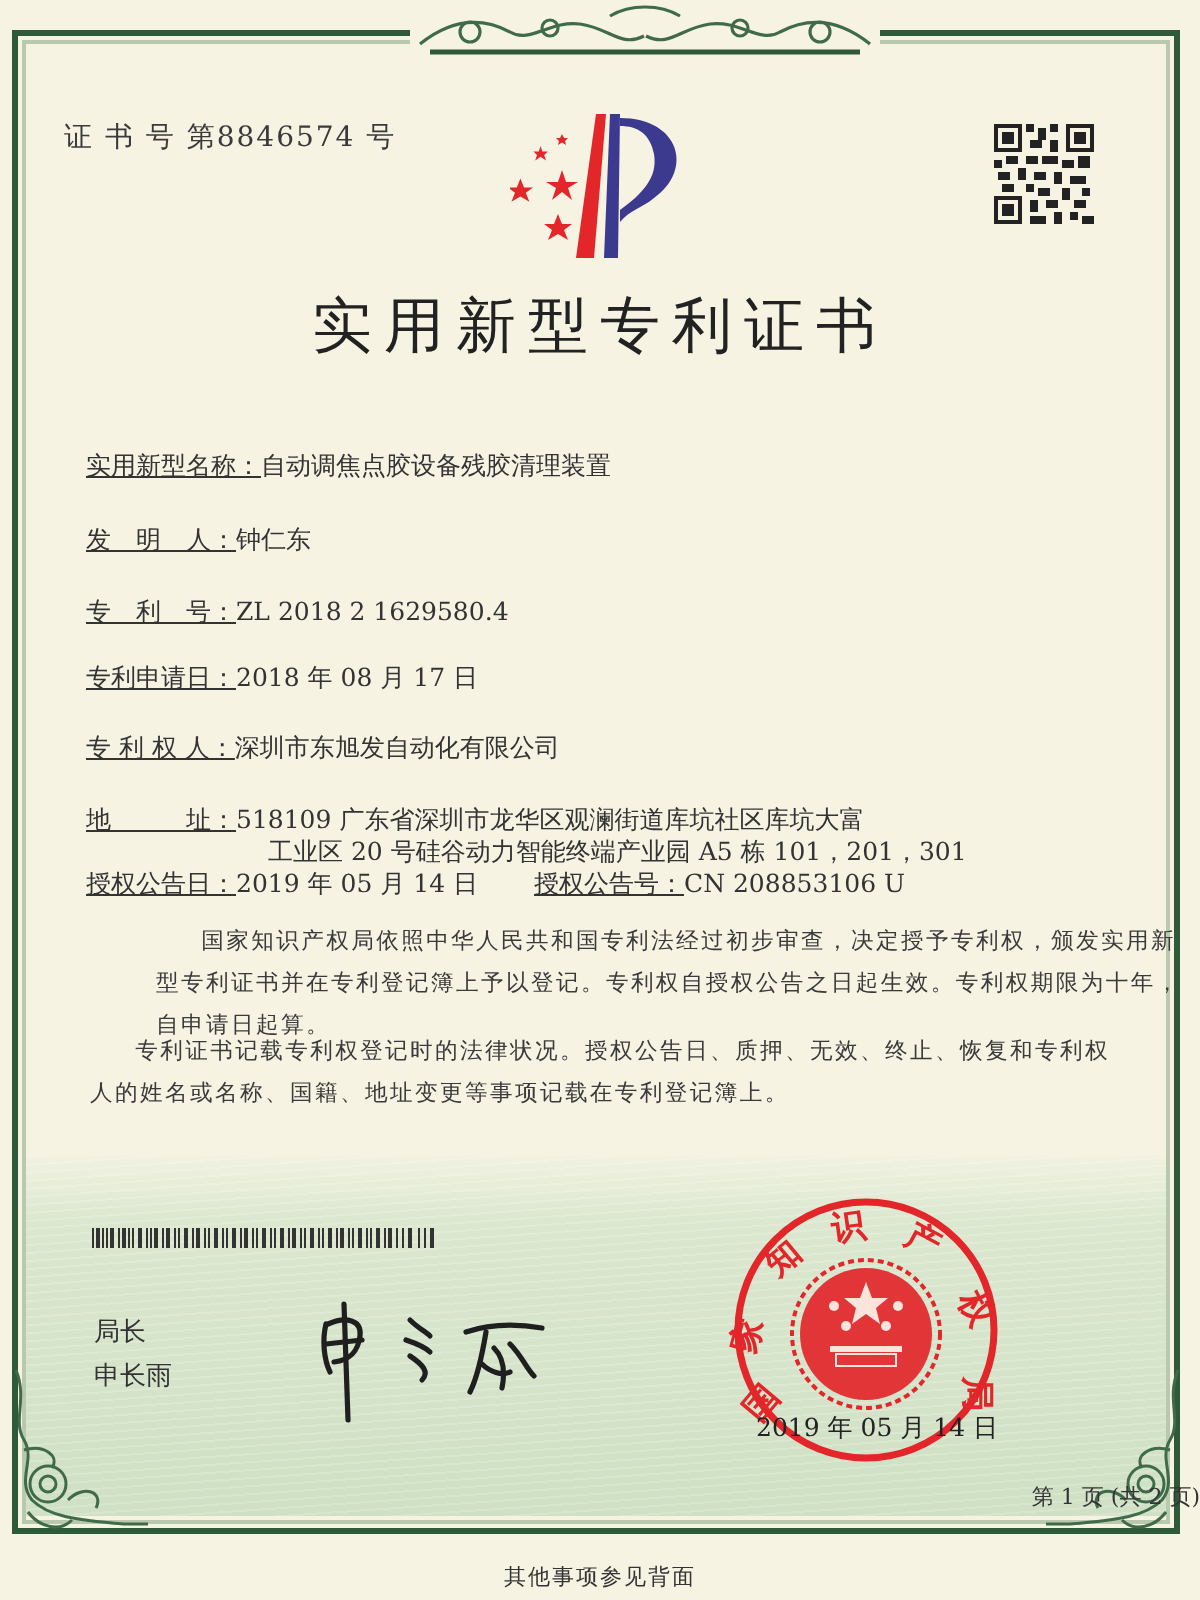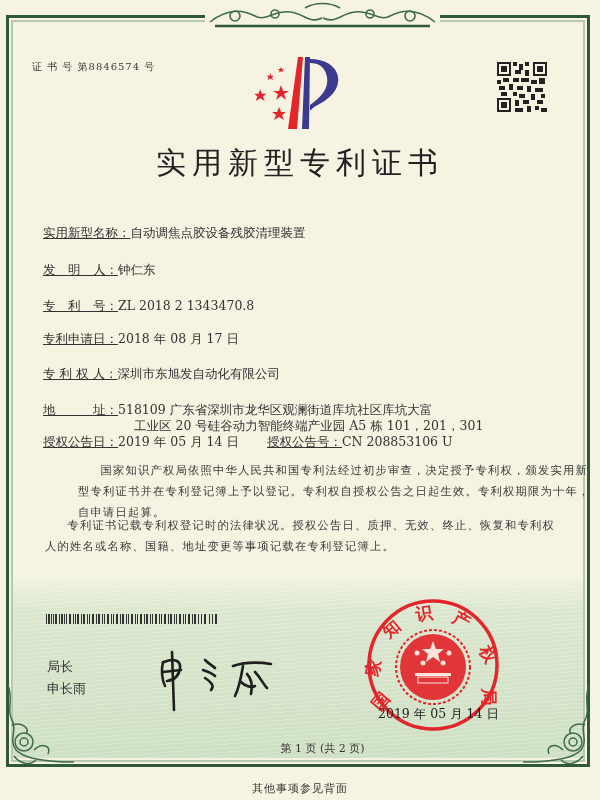--- a/index.html
+++ b/index.html
@@ -24,21 +24,21 @@
       repeating-linear-gradient(176deg, rgba(255,255,255,0.18) 0px, rgba(255,255,255,0.18) 1px, rgba(0,0,0,0) 1px, rgba(0,0,0,0) 4px),
       linear-gradient(180deg, #f1f2e1 0%, #dbe7cf 18%, #cfe0c4 100%);
   }
   .ornament-top {
     position:absolute; left:205px; top:0px; width:235px; height:30px;
   }
   .corner-bl { position:absolute; left:2px; top:680px; width:75px; height:90px; }
   .corner-br { position:absolute; left:520px; top:680px; width:75px; height:90px; }
 
   .cert-no {
-    position:absolute; left:32px; top:60px; font-size:10px; letter-spacing:1px;
+    position:absolute; left:32px; top:60px; font-size:14px; letter-spacing:1px;
     color:#3a3a3a;
   }
   .logo { position:absolute; left:255px; top:55px; width:100px; height:75px; }
   .qr { position:absolute; left:497px; top:62px; width:50px; height:50px; }
 
   .title {
     position:absolute; left:0; right:0; top:143px; text-align:center;
     font-family: "DejaVu Sans", "Liberation Sans", sans-serif;
     font-size:30px; letter-spacing:6px; color:#222;
   }
@@ -54,21 +54,21 @@
   .director {
     position:absolute; left:47px; top:656px;
     font-family: "DejaVu Sans", "Liberation Sans", sans-serif; font-size:13px; line-height:22px; color:#333;
   }
   .signature { position:absolute; left:155px; top:648px; width:120px; height:70px; }
   .seal { position:absolute; left:363px; top:595px; width:140px; height:140px; }
   .seal-date {
     position:absolute; left:378px; top:706px; font-size:12.5px; color:#222;
   }
   .page-no {
-    position:absolute; left:0; right:0; top:741px; text-align:center; font-size:11px; color:#333;padding-left:45px;
+    position:absolute; left:0; right:0; top:741px; text-align:right; font-size:11px; color:#333;padding-left:45px;
   }
   .back-note {
     position:absolute; left:0; right:0; top:781px; text-align:center; font-size:11px; color:#333; letter-spacing:1px;
   }
 </style>
 </head>
 <body>
 
 <div class="frame">
   <div class="frame-inner"></div>
@@ -172,21 +172,21 @@
 
 <div class="title">实用新型专利证书</div>
 
 <div class="field" style="top:225px;">
   <span class="lbl">实用新型名称：</span><span>自动调焦点胶设备残胶清理装置</span>
 </div>
 <div class="field" style="top:262px;">
   <span class="lbl">发　明　人：</span><span>钟仁东</span>
 </div>
 <div class="field" style="top:298px;">
-  <span class="lbl">专　利　号：</span><span>ZL 2018 2 1343470.8</span>
+  <span class="lbl">专　利　号：</span><span>ZL 2018 2 1629580.4</span>
 </div>
 <div class="field" style="top:331px;">
   <span class="lbl">专利申请日：</span><span>2018 年 08 月 17 日</span>
 </div>
 <div class="field" style="top:366px;">
   <span class="lbl">专 利 权 人：</span><span>深圳市东旭发自动化有限公司</span>
 </div>
 <div class="field" style="top:402px;">
   <span class="lbl">地　　　址：</span><span>518109 广东省深圳市龙华区观澜街道库坑社区库坑大富</span>
 </div>

